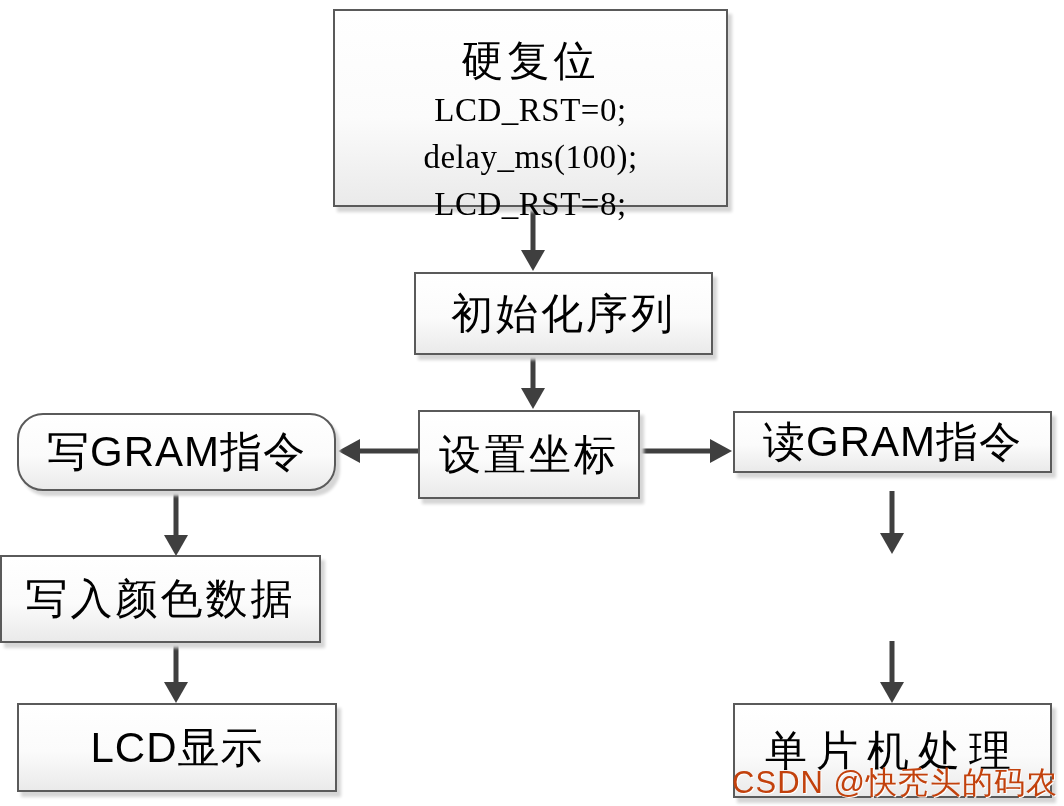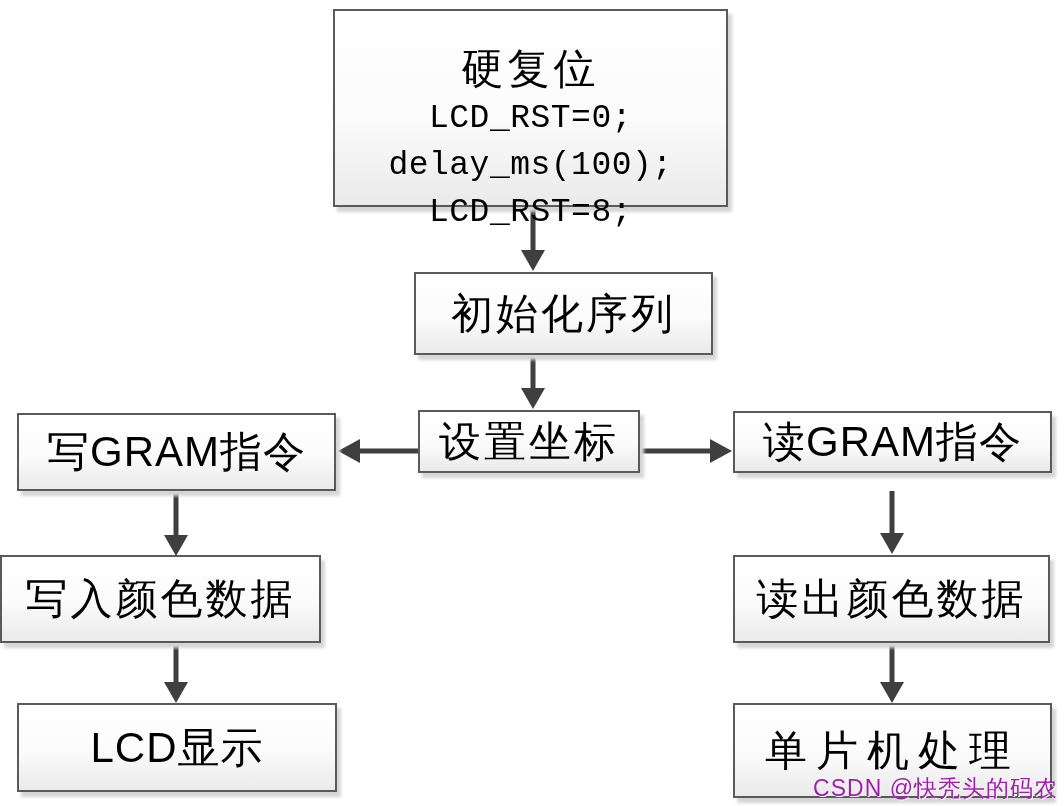--- a/index.html
+++ b/index.html
@@ -35,37 +35,37 @@
     font-size: 42px;
     letter-spacing: 3px;
     z-index: 1;
     white-space: nowrap;
   }
   
   #n-hard-reset {
     left: 333px; top: 9px; width: 395px; height: 198px;
     flex-direction: column;
     justify-content: flex-start;
-    padding-top: 32px;
+    padding-top: 24px;
     letter-spacing: 0;
   }
   #n-hard-reset .node-title {
     font-size: 42px;
     line-height: 52px;
     letter-spacing: 4px;
   }
   #n-hard-reset .code-line {
-    font-family: Liberation Mono, monospace;
+    font-family: Liberation Serif, serif;
     font-size: 33px;
     line-height: 47px;
     letter-spacing: 0.5px;
   }
   #n-init        { left: 386px; top: 272px; width: 299px; height: 83px; margin-left: 28px; }
-  #n-setcoords   { left: 418px; top: 410px; width: 222px; height: 63px; }
-  #n-writegram   { left: 17px;  top: 413px; width: 319px; height: 78px; letter-spacing: 1px; }
+  #n-setcoords   { left: 418px; top: 410px; width: 222px; height: 89px; }
+  #n-writegram   { left: 17px;  top: 413px; width: 319px; height: 78px; letter-spacing: 1px; border-radius: 26px; }
   #n-readgram    { left: 733px; top: 411px; width: 319px; height: 62px; letter-spacing: 1px; }
   #n-writecolor  { left: 0;  top: 555px; width: 321px; height: 88px; }
   #n-readcolor   { left: 733px; top: 555px; width: 317px; height: 88px; }
   #n-lcd         { left: 17px;  top: 703px; width: 320px; height: 89px; letter-spacing: 1px; text-align: center; }
   #n-mcu         { left: 733px; top: 703px; width: 319px; height: 95px; letter-spacing: 9px; }
 
   .edge-line {
     stroke: #3f3f3f;
     stroke-width: 5;
     fill: none;
@@ -73,22 +73,22 @@
   .edge-head {
     fill: #3f3f3f;
     stroke: none;
   }
   #watermark {
     position: absolute;
     right: 6px;
     bottom: 2px;
     z-index: 2;
     font-family: "Liberation Sans", sans-serif;
-    font-size: 23px;
-    color: #a21caf;
+    font-size: 31px;
+    color: #c2410c;
     text-shadow: 1px 1px 0 #ffffff;
     letter-spacing: 1px;
   }
 </style>
 </head>
 <body>
 
 <div id="canvas">
 
   <svg id="edges-svg" viewBox="0 0 1064 806" xmlns="http://www.w3.org/2000/svg">
@@ -144,21 +144,20 @@
   <div class="node" id="n-init">初始化序列</div>
 
   <div class="node" id="n-setcoords">设置坐标</div>
 
   <div class="node" id="n-writegram">写GRAM指令</div>
 
   <div class="node" id="n-readgram">读GRAM指令</div>
 
   <div class="node" id="n-writecolor">写入颜色数据</div>
 
-  <div class="node" id="n-readcolor">读出颜色数据</div>
 
   <div class="node" id="n-lcd">LCD显示</div>
 
   <div class="node" id="n-mcu">单片机处理</div>
 
   <div id="watermark">CSDN @快秃头的码农</div>
 
 </div>
 
 </body></html>

